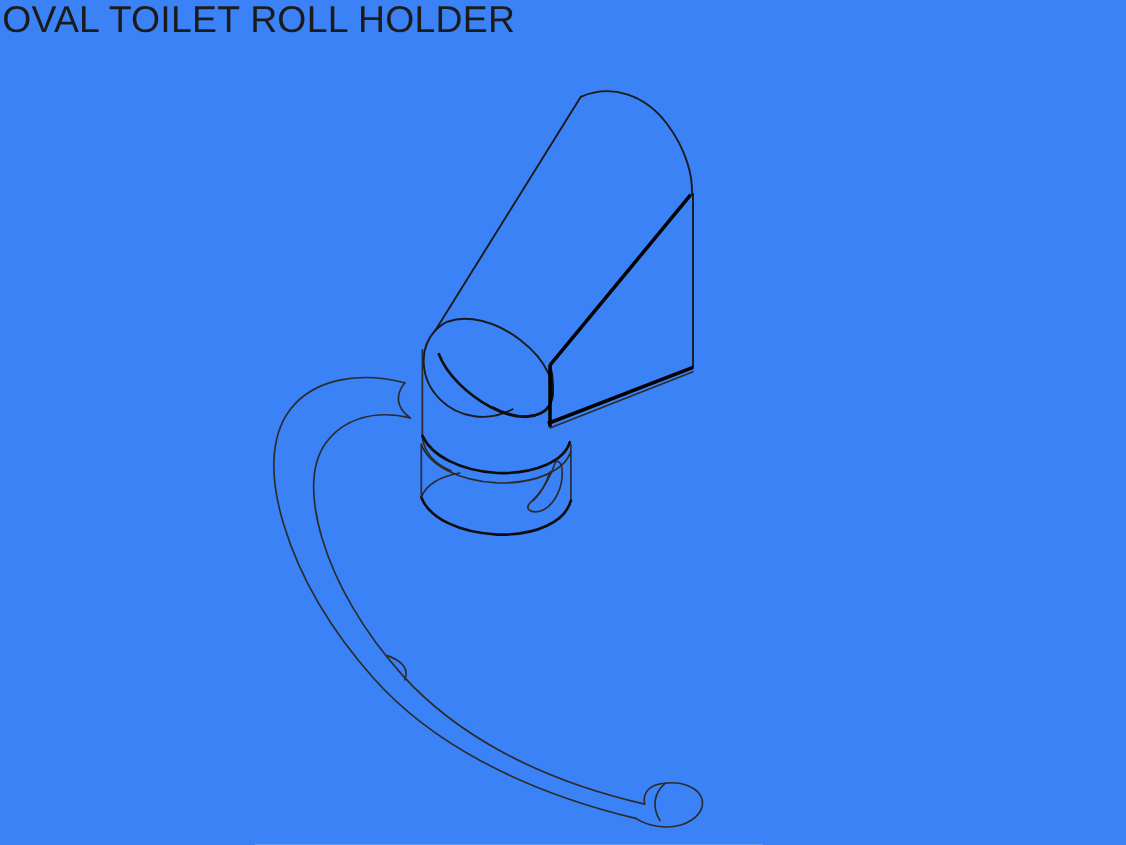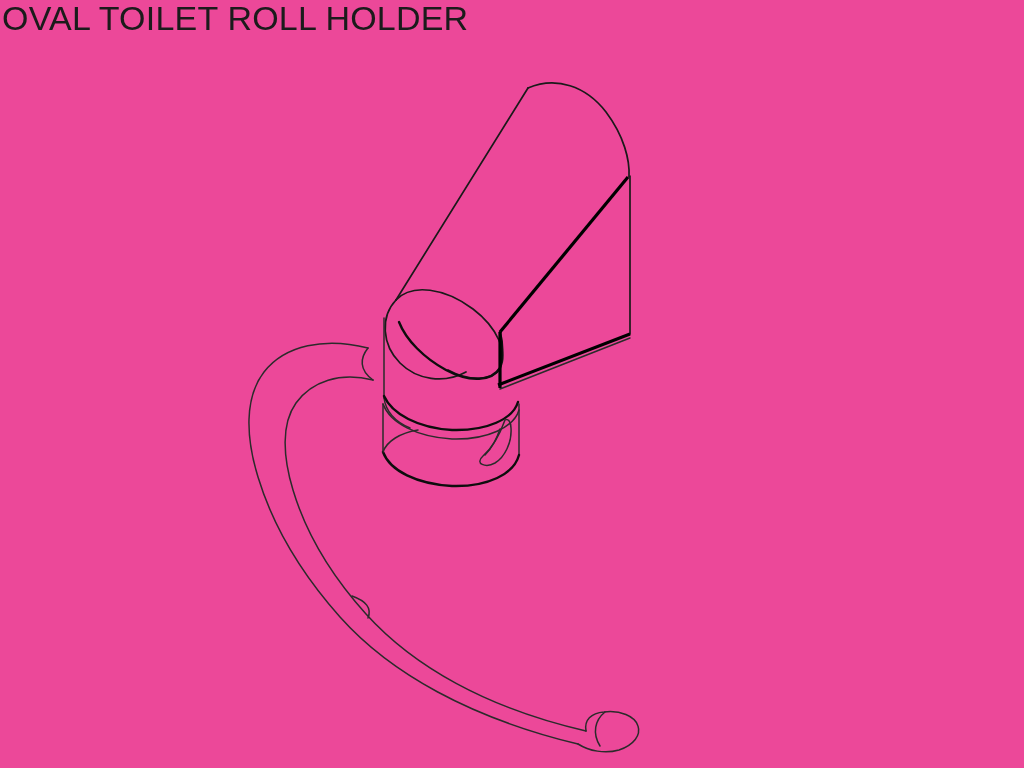--- a/index.html
+++ b/index.html
@@ -11,21 +11,21 @@
     width: 1024px;
     height: 768px;
     font-family: "Liberation Sans", sans-serif;
     overflow: hidden;
     position: relative;
   }
   .page {
     position: relative;
     width: 1024px;
     height: 768px;
-    background: #ec4899;
+    background: #3b82f6;
   }
   .title {
     position: absolute;
     left: 2px;
     top: -2px;
     font-family: "Liberation Sans", sans-serif;
     font-size: 34px;
     font-weight: 300;
     letter-spacing: 0.2px;
     color: #1b1b1b;

